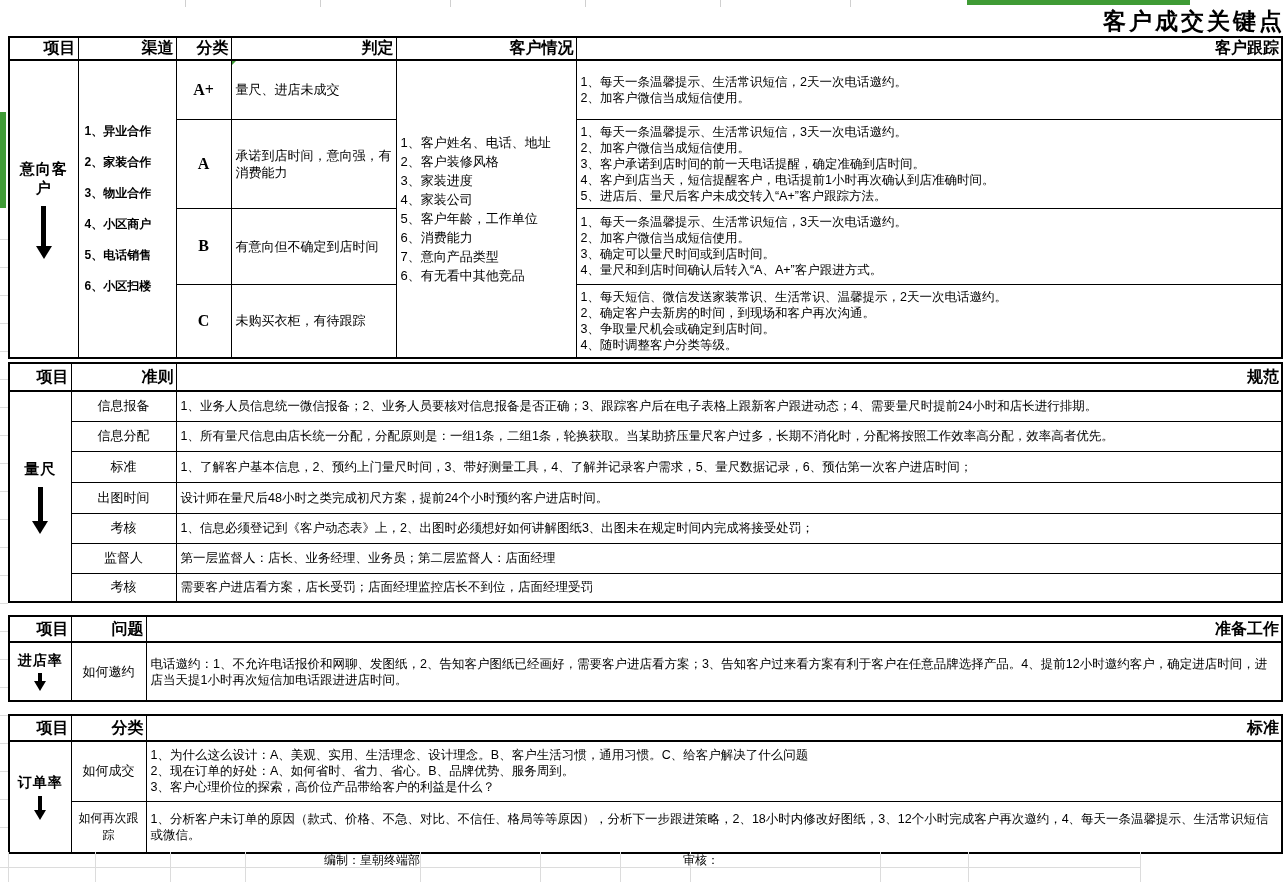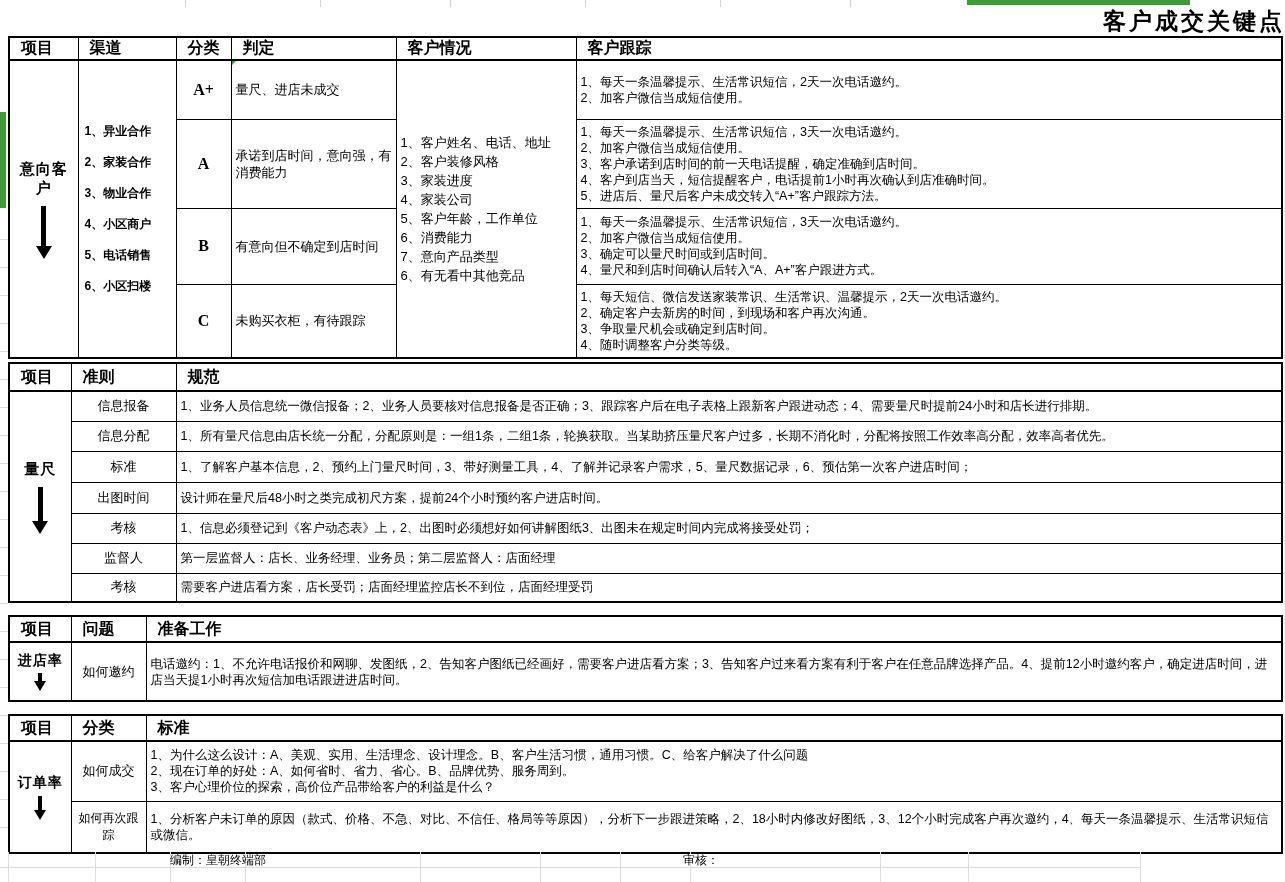--- a/index.html
+++ b/index.html
@@ -5,21 +5,21 @@
   html,body{margin:0;padding:0;background:#fff;}
   .sheet{position:relative;width:1285px;height:882px;background:#fff;overflow:hidden;
          font-family:"Liberation Sans","DejaVu Sans",sans-serif;color:#000;}
   .title{position:absolute;top:6px;left:0;width:100%;text-align:right;
          font-family:"Liberation Serif","DejaVu Serif",serif;font-weight:700;
          font-size:23px;letter-spacing:3px;}
   table.sec{position:absolute;left:8px;width:1275px;border-collapse:collapse;
             table-layout:fixed;border:2px solid #000;}
   table.sec th,table.sec td{border:1px solid #000;padding:1px 4px;overflow:hidden;}
   table.sec thead th{border-bottom:2px solid #000;font-family:"Liberation Serif","DejaVu Serif",serif;
-            font-weight:700;font-size:16px;text-align:left;padding:0 11px;}
+            font-weight:700;font-size:16px;text-align:right;padding:0 2px;}
   .t1{top:36px;} .t2{top:362px;} .t3{top:615px;} .t4{top:714px;}
   .long{font-size:12.5px;line-height:16px;text-align:left;vertical-align:middle;}
   .preline{white-space:pre-line;}
   .grade{font-family:"Liberation Serif","DejaVu Serif",serif;font-weight:700;
          font-size:16px;text-align:center;}
   .judge{font-size:13px;line-height:17px;text-align:left;}
   .labelc{font-size:13px;text-align:center;}
   .projcell{text-align:center;vertical-align:middle;}
   .projname{font-weight:700;font-size:15px;letter-spacing:1px;font-family:Liberation Mono, monospace;}
   .channels div{font-weight:700;font-size:12px;text-align:left;padding:7px 0 7px 2px;}
@@ -36,21 +36,21 @@
   .cell-flag{position:absolute;top:59px;left:231px;width:0;height:0;
              border-top:7px solid #3F9B35;border-right:7px solid transparent;}
   .tick-v{position:absolute;top:0;width:1px;height:7px;background:#d0d0d0;}
   .left-ticks{position:absolute;left:0;top:212px;width:8px;height:632px;
       background:repeating-linear-gradient(to bottom,transparent 0 27px,#dcdcdc 27px 28px);}
   .footer-grid{position:absolute;left:0;top:852px;width:1285px;height:30px;}
   .footer-grid .row{position:absolute;left:0;width:1140px;height:15px;
       border-bottom:1px solid #dcdcdc;}
   .footer-grid .fv{position:absolute;top:0;width:1px;height:30px;background:#dcdcdc;}
   .footer-text{position:absolute;height:15px;line-height:15px;font-size:12px;}
-  .prepared{top:853px;left:170px;width:250px;text-align:left;}
+  .prepared{top:853px;left:170px;width:250px;text-align:right;}
   .reviewed{top:853px;left:683px;}
 </style>
 </head>
 <body>
 
 <div class="sheet">
 
   <div class="tick-v" style="left:185px"></div>
   <div class="tick-v" style="left:320px"></div>
   <div class="tick-v" style="left:450px"></div>

